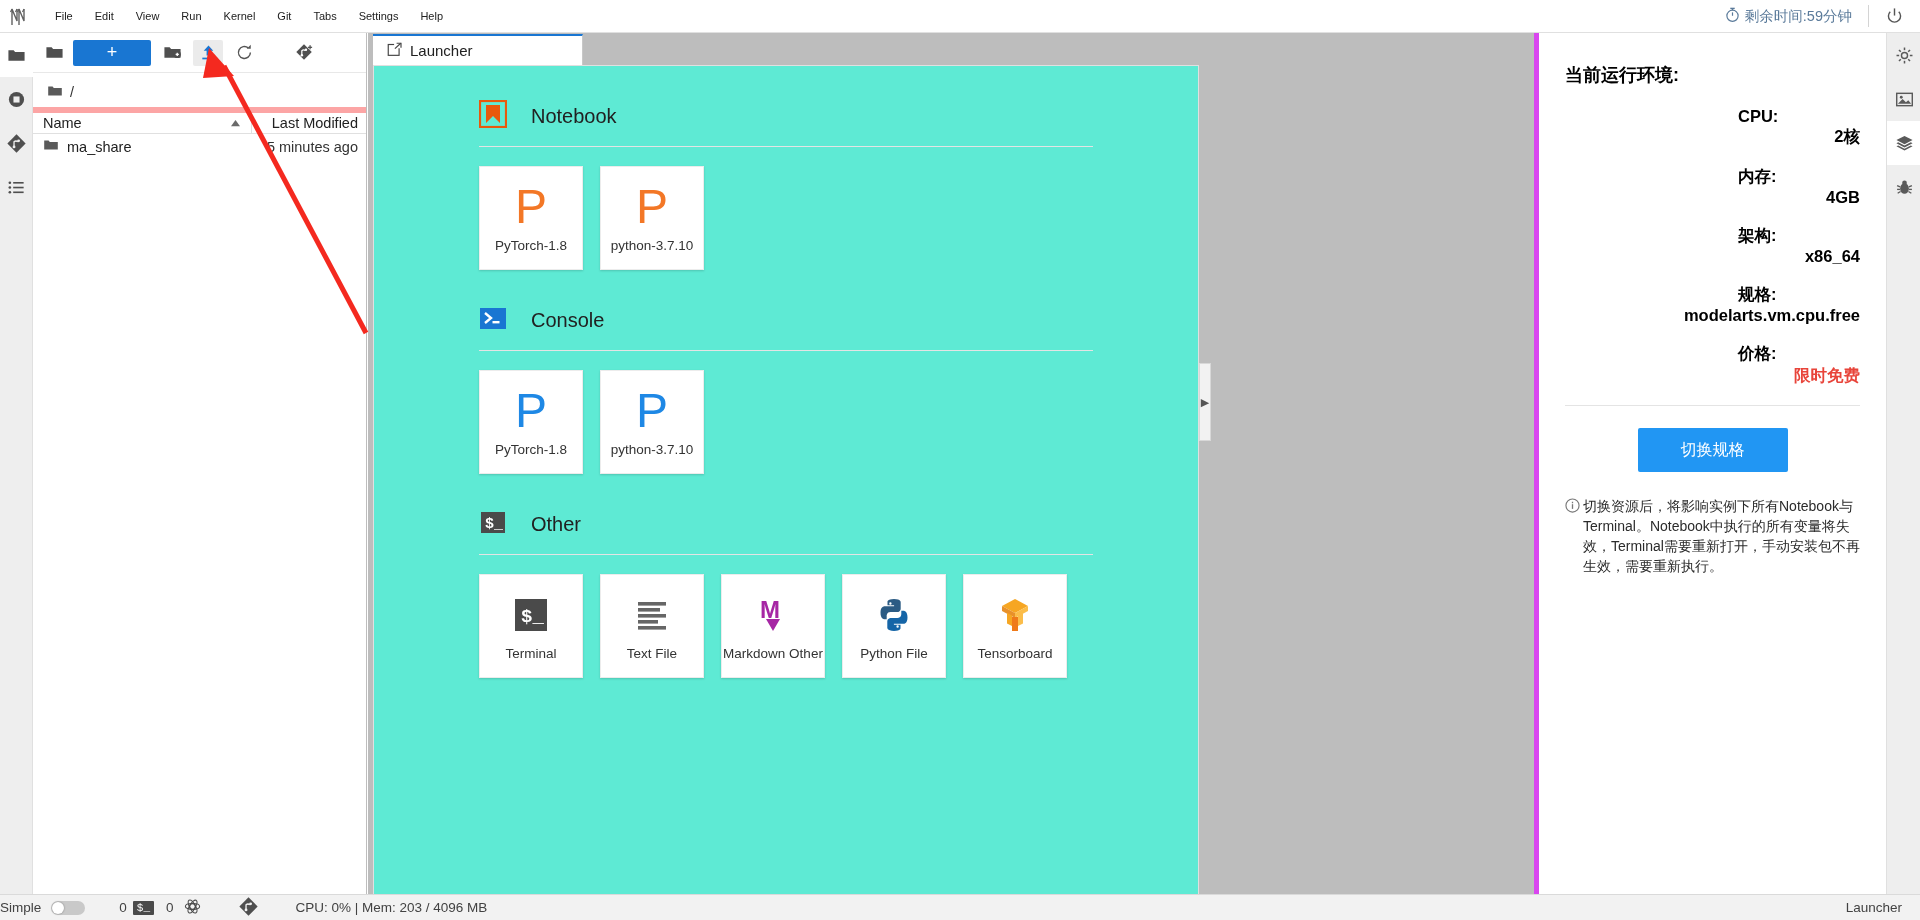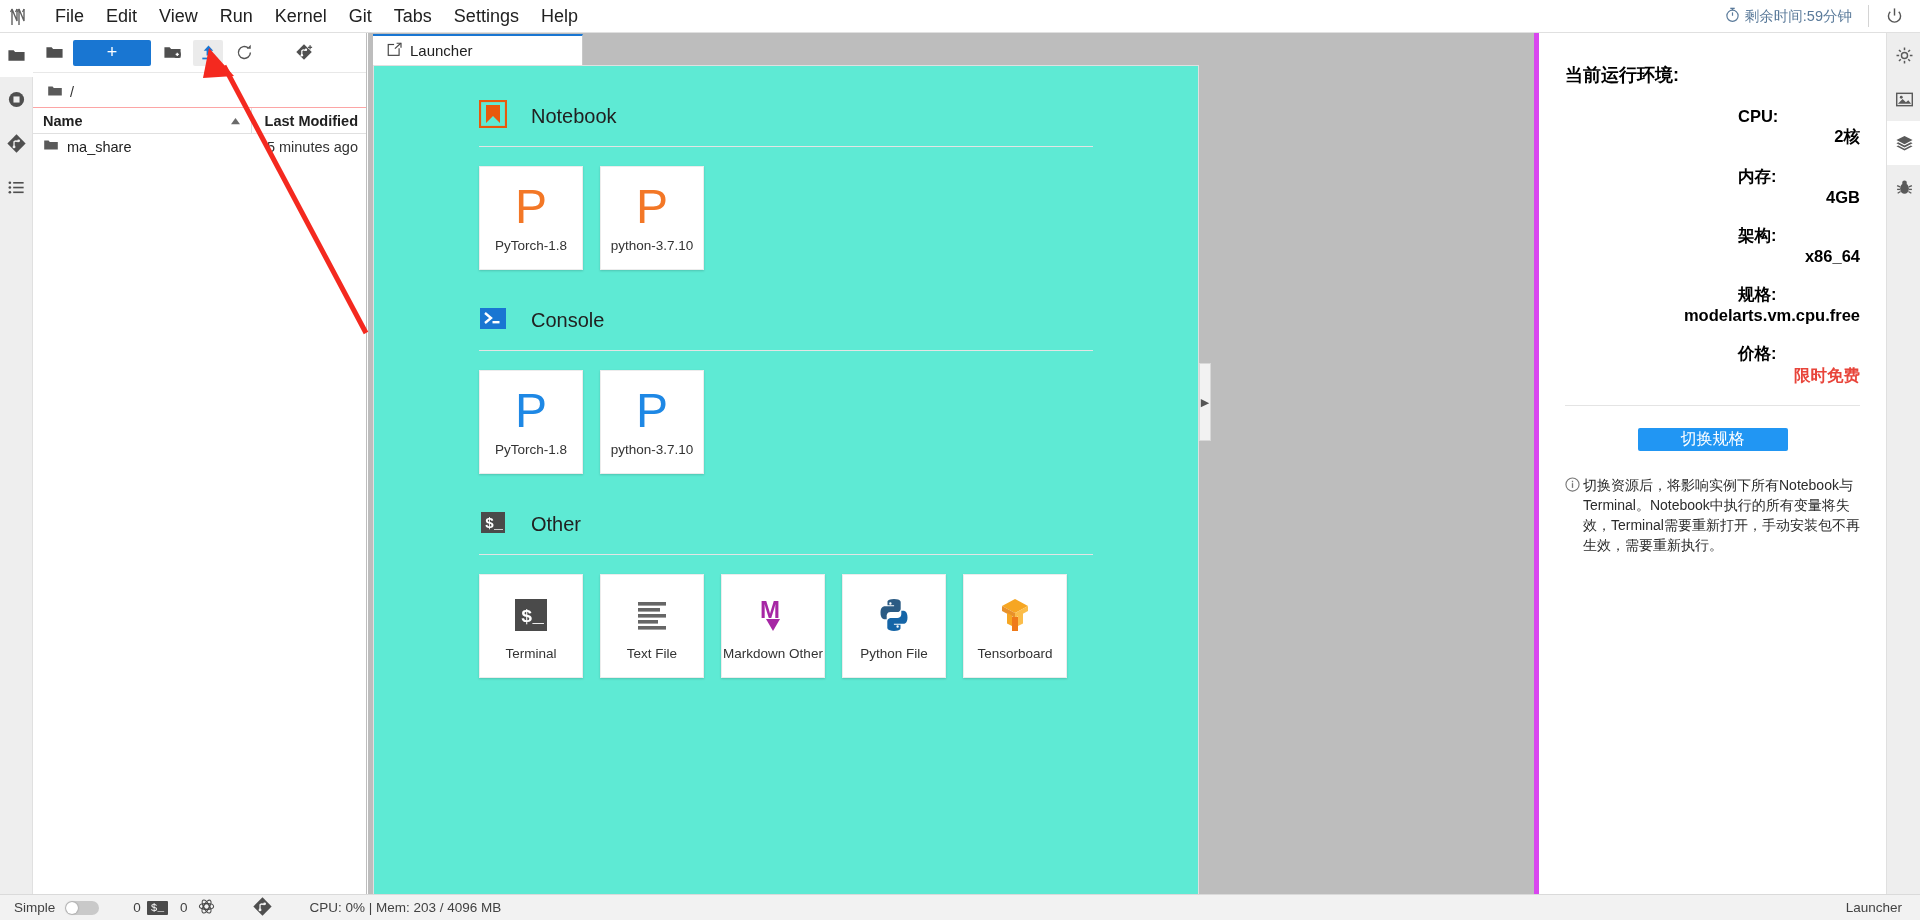--- a/index.html
+++ b/index.html
@@ -13,21 +13,21 @@
 
   
   .menubar {
     position: absolute; left: 0; top: 0; width: 1920px; height: 33px;
     background: #ffffff; border-bottom: 1px solid #e0e0e0;
     display: flex; align-items: center;
   }
   .jp-logo { width: 44px; display: flex; justify-content: center; align-items: center; }
   .menu-items { display: flex; align-items: center; gap: 0px; }
   .menu-item {
-    font-size: 18px; color: #212121; padding: 4px 11px; cursor: default;
+    font-size: 11px; color: #212121; padding: 4px 11px; cursor: default;
     line-height: 18px;
   }
   .menubar-right {
     margin-left: auto; display: flex; align-items: center; height: 100%;
     padding-right: 16px;
   }
   .timer-box { display: flex; align-items: center; gap: 4px; color: #5a7a9a; font-size: 14.5px; }
   .timer-sep { width: 1px; height: 22px; background: #d4d4d4; margin: 0 16px; }
   .power-btn { color: #555; display: flex; align-items: center; cursor: pointer; }
 
@@ -72,22 +72,22 @@
   }
   .fb-filter input::placeholder { color: #9a9a9a; }
 
   .fb-breadcrumb {
     height: 30px; display: flex; align-items: center; gap: 7px;
     padding: 0 14px; margin-top: 4px; font-size: 14.5px; color: #333;
   }
 
   .fb-header {
     display: flex; align-items: center; height: 27px;
-    border-top: 1px solid #fca5a5; border-bottom: 1px solid #e0e0e0;
-    font-size: 14.5px; color: #212121; font-weight: 700;
+    border-top: 6px solid #fca5a5; border-bottom: 1px solid #e0e0e0;
+    font-size: 14.5px; color: #212121; font-weight: 400;
   }
   .fb-col-name {
     flex: 1; padding-left: 10px; display: flex; align-items: center;
     justify-content: space-between; padding-right: 10px;
     border-right: 1px solid #e0e0e0; height: 100%;
   }
   .fb-col-mod { width: 114px; text-align: right; padding-right: 8px; }
 
   .fb-row {
     display: flex; align-items: center; height: 25px; font-size: 14.5px;
@@ -143,21 +143,21 @@
     position: absolute; left: 1534px; top: 33px; width: 352px; height: 887px;
     background: #ffffff; border-left: 5px solid #d946ef; padding: 30px 26px 0 26px;
   }
   .rp-title { font-size: 18px; font-weight: bold; color: #000; margin-bottom: 20px; }
   .rp-row { display: flex; align-items: flex-end; margin-bottom: 18px; flex-direction: column; }
   .rp-key { width: 122px; font-size: 16.5px; font-weight: bold; color: #000; }
   .rp-val { font-size: 16.5px; font-weight: bold; color: #000; }
   .rp-val.price { color: #e8443a; }
   .rp-divider { border-top: 1px solid #e4e4e4; margin: 10px 0 22px 0; }
   .rp-btn {
-    width: 150px; height: 23px; background: #2196f3; color: #fff;
+    width: 150px; height: 44px; background: #2196f3; color: #fff;
     border: none; border-radius: 2px; font-size: 16px; cursor: pointer;
     display: block; margin: 0 auto;
     font-family: Liberation Mono, monospace;
   }
   .rp-note {
     margin-top: 24px; font-size: 14px; line-height: 20px; color: #2b2b2b;
     display: flex; gap: 3px;
   }
 
   
@@ -170,21 +170,21 @@
     color: #616161; cursor: pointer;
   }
   .rb-item.active { background: #ffffff; }
 
   
   .statusbar {
     position: absolute; left: 0; top: 894px; width: 1920px; height: 26px;
     background: #f2f2f2; border-top: 1px solid #dadada;
     display: flex; align-items: center; font-size: 13.5px; color: #424242;
   }
-  .sb-left { display: flex; align-items: center; gap: 10px; padding-left: 14px; }
+  .sb-left { display: flex; align-items: center; gap: 10px; }
   .toggle-track {
     width: 34px; height: 14px; background: #c9c9c9; border-radius: 7px;
     position: relative; cursor: pointer;
   }
   .toggle-knob {
     position: absolute; left: 1px; top: 1px; width: 12px; height: 12px;
     background: #fff; border-radius: 50%; box-shadow: 0 0 2px rgba(0,0,0,0.4);
   }
   .sb-group { display: flex; align-items: center; gap: 6px; }
   .sb-badge {

